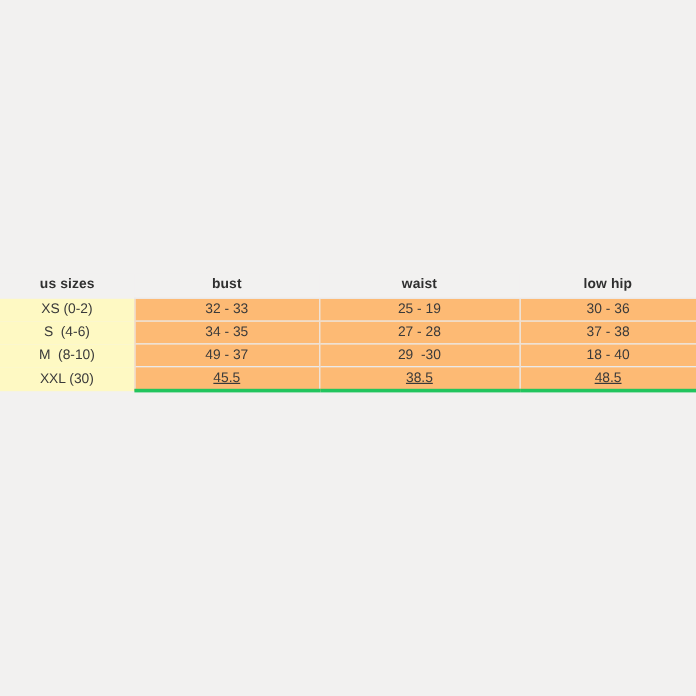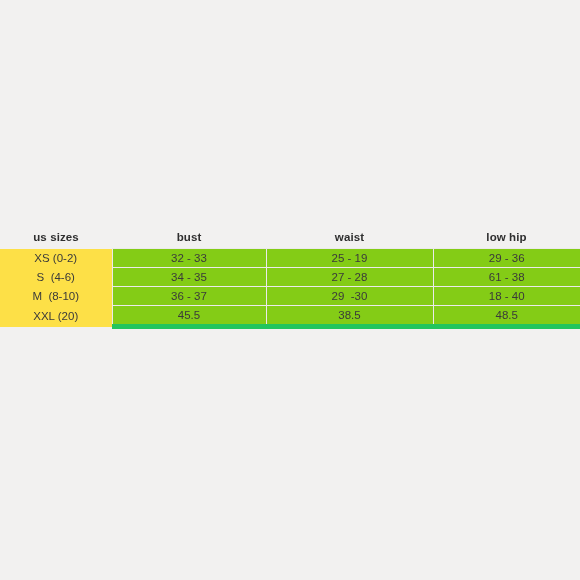--- a/index.html
+++ b/index.html
@@ -57,33 +57,34 @@
     line-height: 18px;
     padding: 0;
     text-align: center;
     font-size: 11.5px;
     color: #3a3a3a;
     white-space: pre;
   }
 
   
   tbody tr.data-row td.cell-size {
-    background: #fde047;
+    background: #fef9c3;
     border: none;
     text-align: center;
   }
 
   
   tbody tr.data-row td.cell-measure {
-    background: #84cc16;
+    background: #fdba74;
     border-top: 1px solid #ebeaea;
     border-left: 1px solid #ebeaea;
   }
   tbody tr.data-row:last-child td.cell-measure {
-    border-bottom: 5px solid #22c55e;
+    border-bottom: 3px solid #22c55e;
+    text-decoration: underline;
   }
 </style>
 </head>
 <body>
 
 <div id="size-chart">
   <table class="size-table">
     <colgroup>
       <col class="c-size">
       <col class="c-bust">
@@ -96,35 +97,35 @@
         <th>bust</th>
         <th>waist</th>
         <th>low hip</th>
       </tr>
     </thead>
     <tbody>
       <tr class="data-row">
         <td class="cell-size">XS (0-2)</td>
         <td class="cell-measure">32 - 33</td>
         <td class="cell-measure">25 - 19</td>
-        <td class="cell-measure">29 - 36</td>
+        <td class="cell-measure">30 - 36</td>
       </tr>
       <tr class="data-row">
         <td class="cell-size">S  (4-6)</td>
         <td class="cell-measure">34 - 35</td>
         <td class="cell-measure">27 - 28</td>
-        <td class="cell-measure">61 - 38</td>
+        <td class="cell-measure">37 - 38</td>
       </tr>
       <tr class="data-row">
         <td class="cell-size">M  (8-10)</td>
-        <td class="cell-measure">36 - 37</td>
+        <td class="cell-measure">49 - 37</td>
         <td class="cell-measure">29  -30</td>
         <td class="cell-measure">18 - 40</td>
       </tr>
       <tr class="data-row">
-        <td class="cell-size">XXL (20)</td>
+        <td class="cell-size">XXL (30)</td>
         <td class="cell-measure">45.5</td>
         <td class="cell-measure">38.5</td>
         <td class="cell-measure">48.5</td>
       </tr>
     </tbody>
   </table>
 </div>
 
 </body></html>

